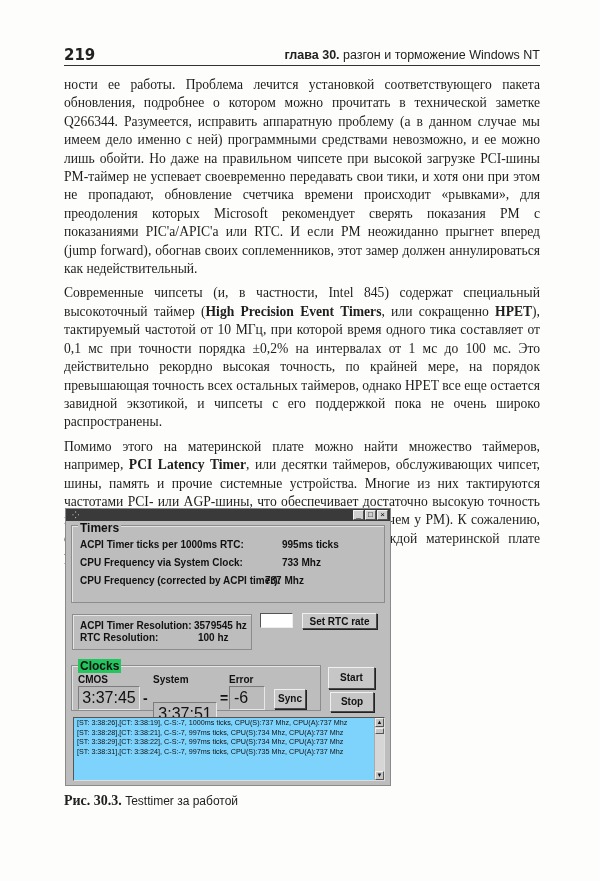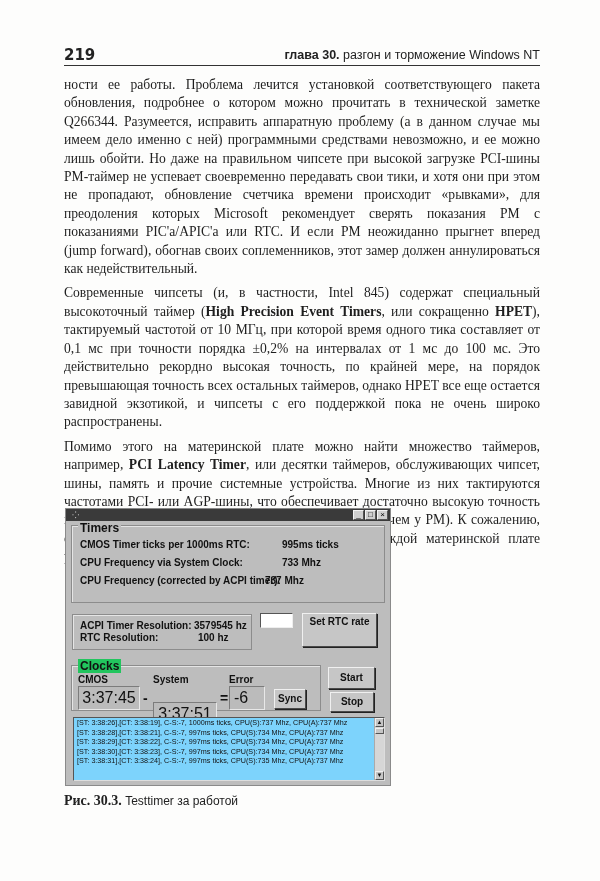--- a/index.html
+++ b/index.html
@@ -63,55 +63,54 @@
     <span class="tb-icon">⁘</span>
     <div class="tb-btns">
       <div class="tb-btn">_</div>
       <div class="tb-btn">□</div>
       <div class="tb-btn">×</div>
     </div>
   </div>
 
   <div class="group" style="left:5px; top:16px; width:314px; height:78px;"></div>
   <span class="group-label" style="left:12px; top:12px; background:#bdbdbd; padding:0 2px;">Timers</span>
-  <span class="row-label" style="left:14px; top:30px;">CMOS Timer ticks per 1000ms RTC:</span>
+  <span class="row-label" style="left:14px; top:30px;">ACPI Timer ticks per 1000ms RTC:</span>
   <span class="row-value" style="left:216px; top:30px;">995ms ticks</span>
   <span class="row-label" style="left:14px; top:48px;">CPU Frequency via System Clock:</span>
   <span class="row-value" style="left:216px; top:48px;">733 Mhz</span>
   <span class="row-label" style="left:14px; top:66px;">CPU Frequency (corrected by ACPI timer):</span>
   <span class="row-value" style="left:199px; top:66px;">737 Mhz</span>
 
   <div class="group" style="left:6px; top:105px; width:180px; height:36px;"></div>
   <span class="row-label" style="left:14px; top:111px;">ACPI Timer Resolution:</span>
   <span class="row-value" style="left:128px; top:111px;">3579545 hz</span>
   <span class="row-label" style="left:14px; top:123px;">RTC Resolution:</span>
   <span class="row-value" style="left:132px; top:123px;">100 hz</span>
   <input class="text-input" style="left: 194px; top: 104px; width: 33px; height: 15px;" value="">
-  <div class="btn" style="left:236px; top:104px; width:75px; height:34px; line-height:16px;">Set RTC rate</div>
+  <div class="btn" style="left:236px; top:104px; width:75px; height:16px; line-height:16px;">Set RTC rate</div>
 
   <div class="group" style="left:5px; top:156px; width:250px; height:46px;"></div>
   <span class="group-label" style="left:12px; top:150px; background:#22c55e; padding:0 2px;">Clocks</span>
   <span class="row-label" style="left:12px; top:165px;">CMOS</span>
   <span class="row-label" style="left:87px; top:165px;">System</span>
   <span class="row-label" style="left:163px; top:165px;">Error</span>
   <div class="clock-box" style="left:12px; top:177px; width:62px; height:24px;">3:37:45</div>
   <span class="op" style="left:77px; top:181px;">-</span>
   <div class="clock-box" style="left:87px; top:193px; width:64px; height:36px;">3:37:51</div>
   <span class="op" style="left:154px; top:181px;">=</span>
   <div class="clock-box" style="left:163px; top:177px; width:36px; height:24px; text-align:left; padding-left:4px;">-6</div>
   <div class="btn" style="left:208px; top:180px; width:32px; height:20px; line-height:18px;">Sync</div>
 
   <div class="btn" style="left:262px; top:158px; width:47px; height:22px; line-height:20px;">Start</div>
   <div class="btn" style="left:264px; top:183px; width:44px; height:20px; line-height:18px;">Stop</div>
 
   <div class="log">
     <div class="log-line">[ST: 3:38:26],[CT: 3:38:19], C-S:-7, 1000ms ticks, CPU(S):737 Mhz, CPU(A):737 Mhz</div>
     <div class="log-line">[ST: 3:38:28],[CT: 3:38:21], C-S:-7, 997ms ticks, CPU(S):734 Mhz, CPU(A):737 Mhz</div>
     <div class="log-line">[ST: 3:38:29],[CT: 3:38:22], C-S:-7, 997ms ticks, CPU(S):734 Mhz, CPU(A):737 Mhz</div>
-    <div class="log-line">[ST: 3:38:30],[CT: 3:38:23], C-S:-7, 997ms ticks, CPU(S):734 Mhz, CPU(A):737 Mhz</div>
     <div class="log-line">[ST: 3:38:31],[CT: 3:38:24], C-S:-7, 997ms ticks, CPU(S):735 Mhz, CPU(A):737 Mhz</div>
     <div class="scrollbar">
       <div class="sb-arrow" style="top:0;">▲</div>
       <div class="sb-arrow" style="top:10px; height:6px;"></div>
       <div class="sb-arrow" style="bottom:0;">▼</div>
     </div>
   </div>
 </div>
 
 <div class="caption">

